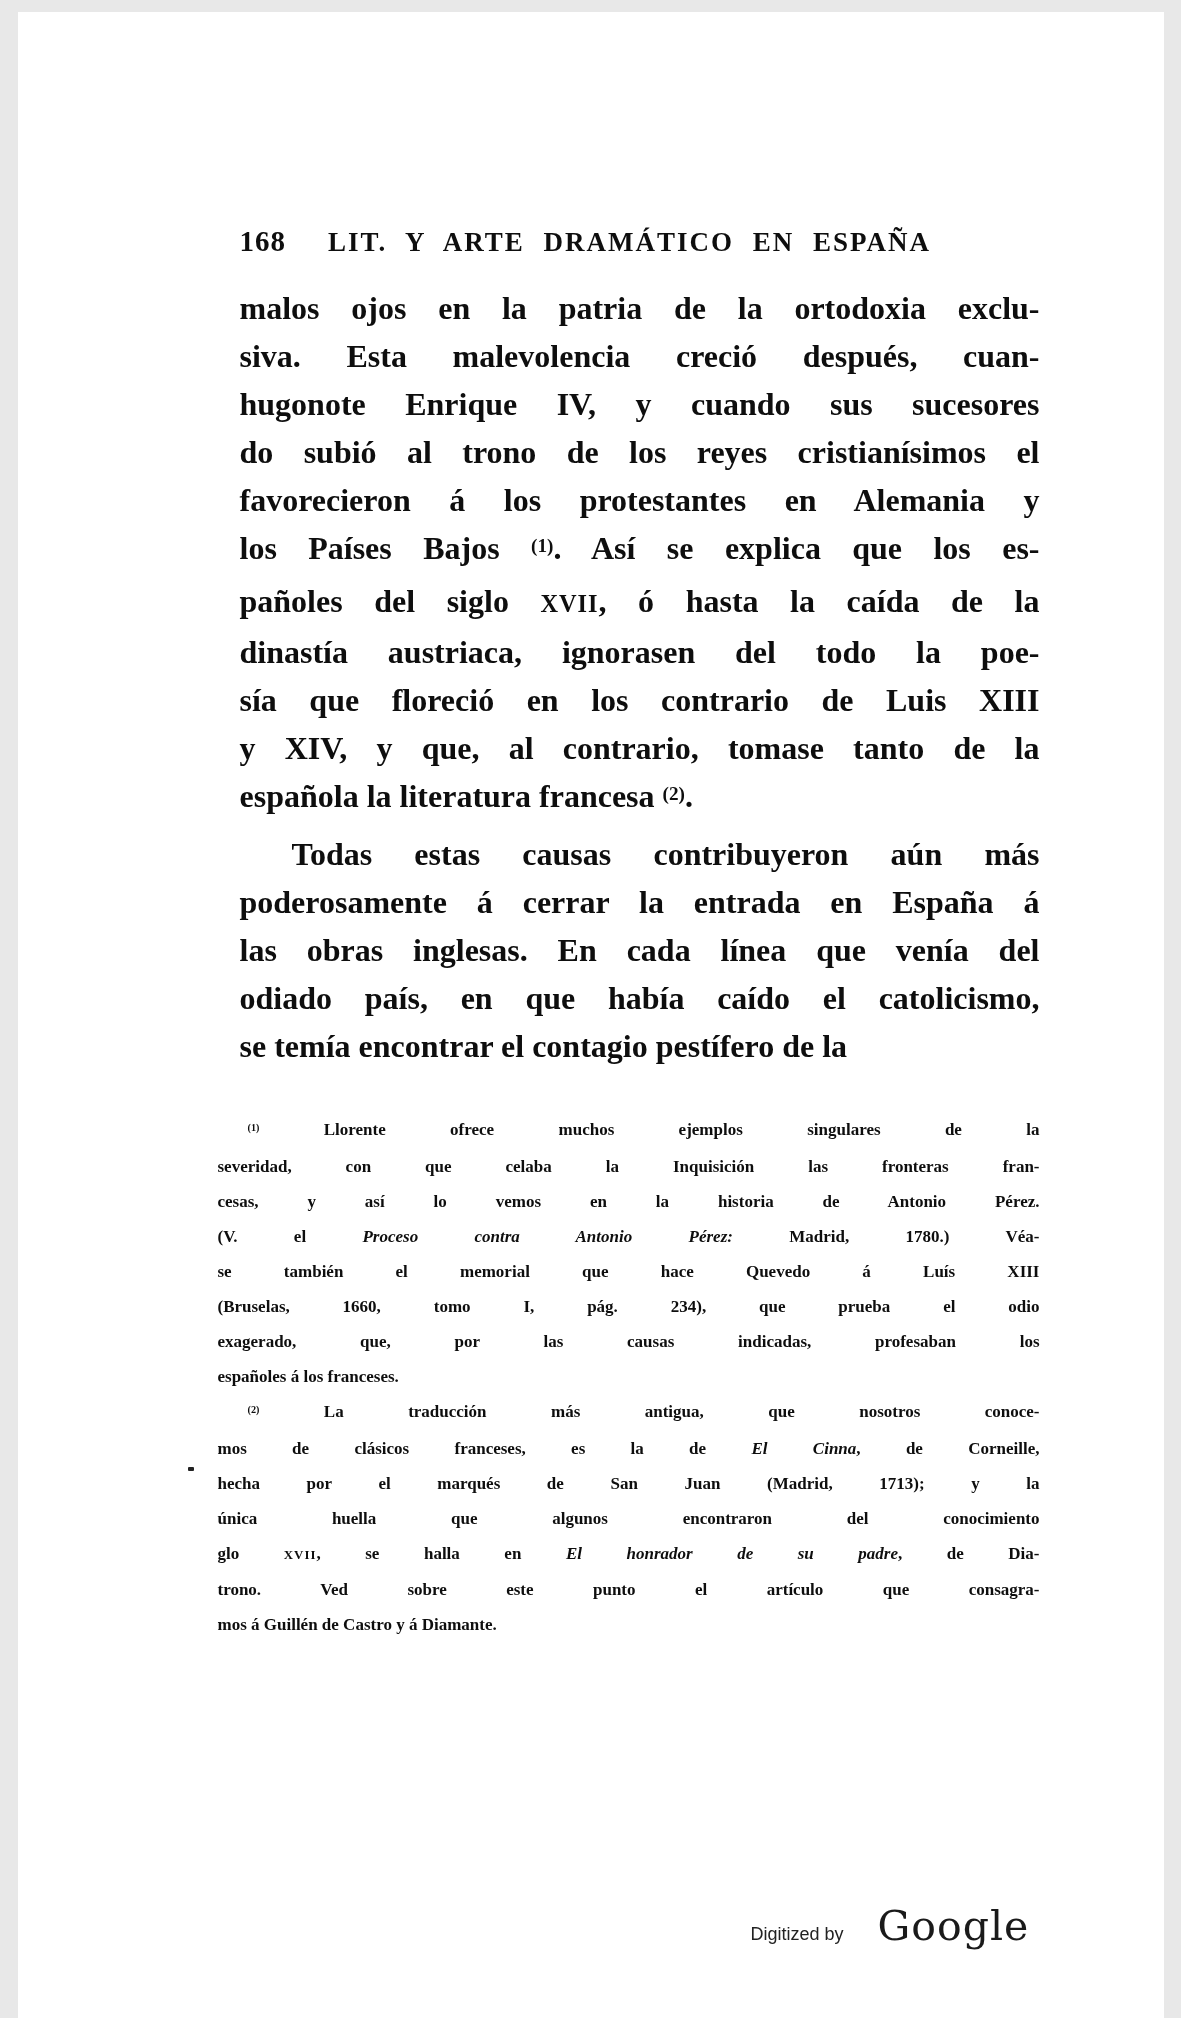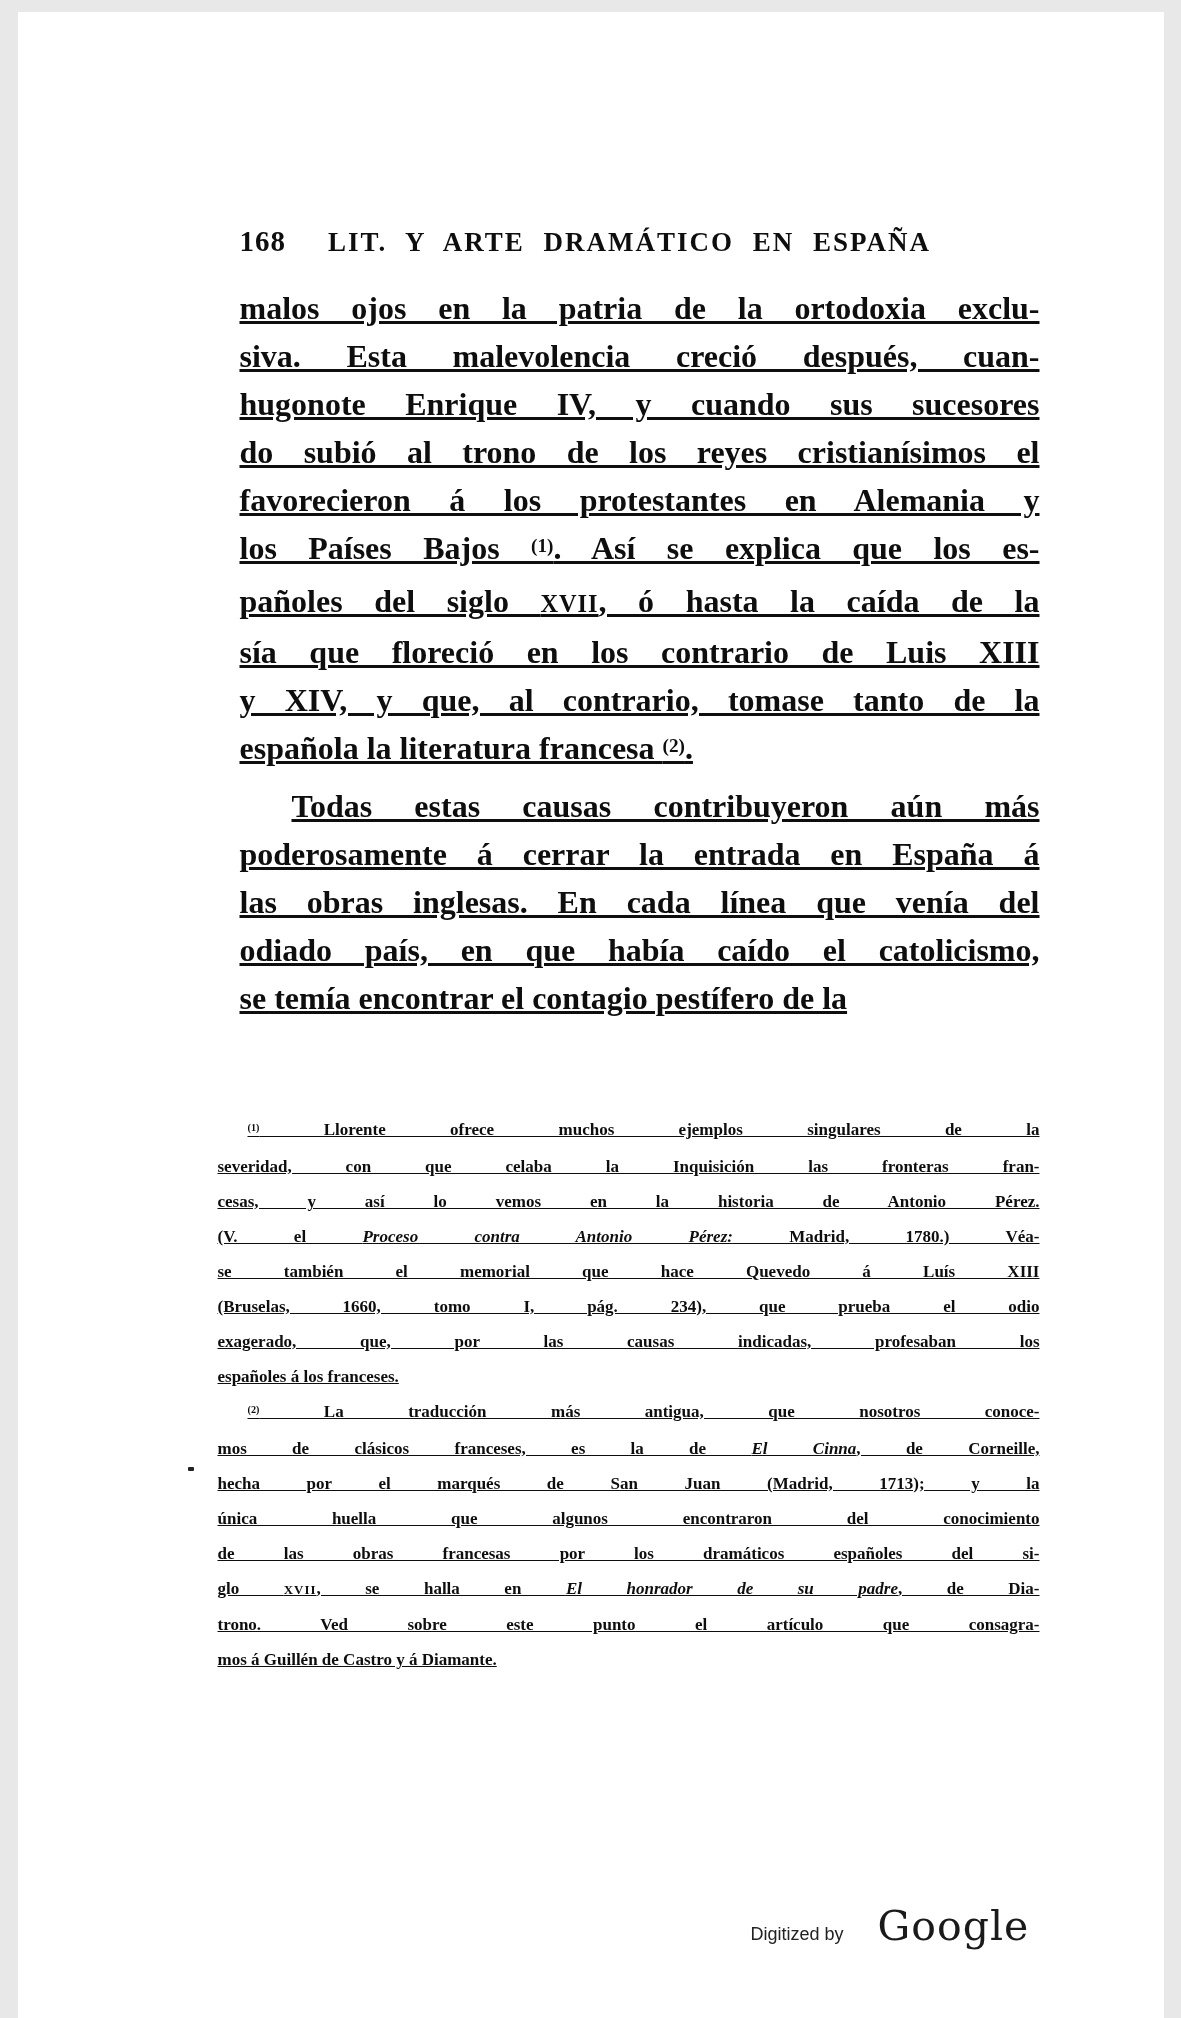--- a/index.html
+++ b/index.html
@@ -35,21 +35,20 @@
   .bodytext {
     font-size:32px;
     font-weight:bold;
     line-height:48px;
   }
   .bodytext .para + .para { margin-top:5px; }
   .line {
     text-align:justify;
     text-align-last:justify;
     white-space:normal;
-    text-decoration:underline;
   }
   .line.last {
     text-align-last:left;
   }
   .line.indent { text-indent:52px; }
   .sup {
     font-size:0.60em;
     position:relative;
     top:-0.38em;
     letter-spacing:0;
@@ -111,20 +110,21 @@
 
     <div class="bodytext" id="body-text">
         <div class="para">
           <div class="line"><span>malos ojos en la patria de la ortodoxia exclu-</span></div>
           <div class="line"><span>siva. Esta malevolencia creció después, cuan-</span></div>
           <div class="line"><span>hugonote Enrique IV, y cuando sus sucesores</span></div>
           <div class="line"><span>do subió al trono de los reyes cristianísimos el</span></div>
           <div class="line"><span>favorecieron á los protestantes en Alemania y</span></div>
           <div class="line"><span>los Países Bajos </span><span class="sup">(1)</span><span>. Así se explica que los es-</span></div>
           <div class="line"><span>pañoles del siglo </span><span class="sc">XVII</span><span>, ó hasta la caída de la</span></div>
+          <div class="line"><span>dinastía austriaca, ignorasen del todo la poe-</span></div>
           <div class="line"><span>sía que floreció en los contrario de Luis XIII</span></div>
           <div class="line"><span>y XIV, y que, al contrario, tomase tanto de la</span></div>
           <div class="line last"><span>española la literatura francesa </span><span class="sup">(2)</span><span>.</span></div>
         </div>
         <div class="para">
           <div class="line indent"><span>Todas estas causas contribuyeron aún más</span></div>
           <div class="line"><span>poderosamente á cerrar la entrada en España á</span></div>
           <div class="line"><span>las obras inglesas. En cada línea que venía del</span></div>
           <div class="line"><span>odiado país, en que había caído el catolicismo,</span></div>
           <div class="line last"><span>se temía encontrar el contagio pestífero de la</span></div>
@@ -141,21 +141,20 @@
         <div class="line"><span>se también el memorial que hace Quevedo á Luís XIII</span></div>
         <div class="line"><span>(Bruselas, 1660, tomo I, pág. 234), que prueba el odio</span></div>
         <div class="line"><span>exagerado, que, por las causas indicadas, profesaban los</span></div>
         <div class="line last"><span>españoles á los franceses.</span></div>
       </div>
       <div class="para">
         <div class="line indent"><span class="sup">(2)</span><span>   La traducción más antigua, que nosotros conoce-</span></div>
         <div class="line"><span>mos de clásicos franceses, es la de </span><span class="it">El Cinna</span><span>, de Corneille,</span></div>
         <div class="line"><span>hecha por el marqués de San Juan (Madrid, 1713); y la</span></div>
         <div class="line"><span>única huella que algunos encontraron del conocimiento</span></div>
-        <div class="line"><span>de las obras francesas por los dramáticos españoles del si-</span></div>
         <div class="line"><span>glo </span><span class="sc">XVII</span><span>, se halla en </span><span class="it">El honrador de su padre</span><span>, de Dia-</span></div>
         <div class="line"><span>trono. Ved sobre este punto el artículo que consagra-</span></div>
         <div class="line last"><span>mos á Guillén de Castro y á Diamante.</span></div>
       </div>
     </div>
 
   <div class="artifact-dot"></div>
 
   <div class="watermark">
     <span class="wm-prefix">Digitized by</span>

